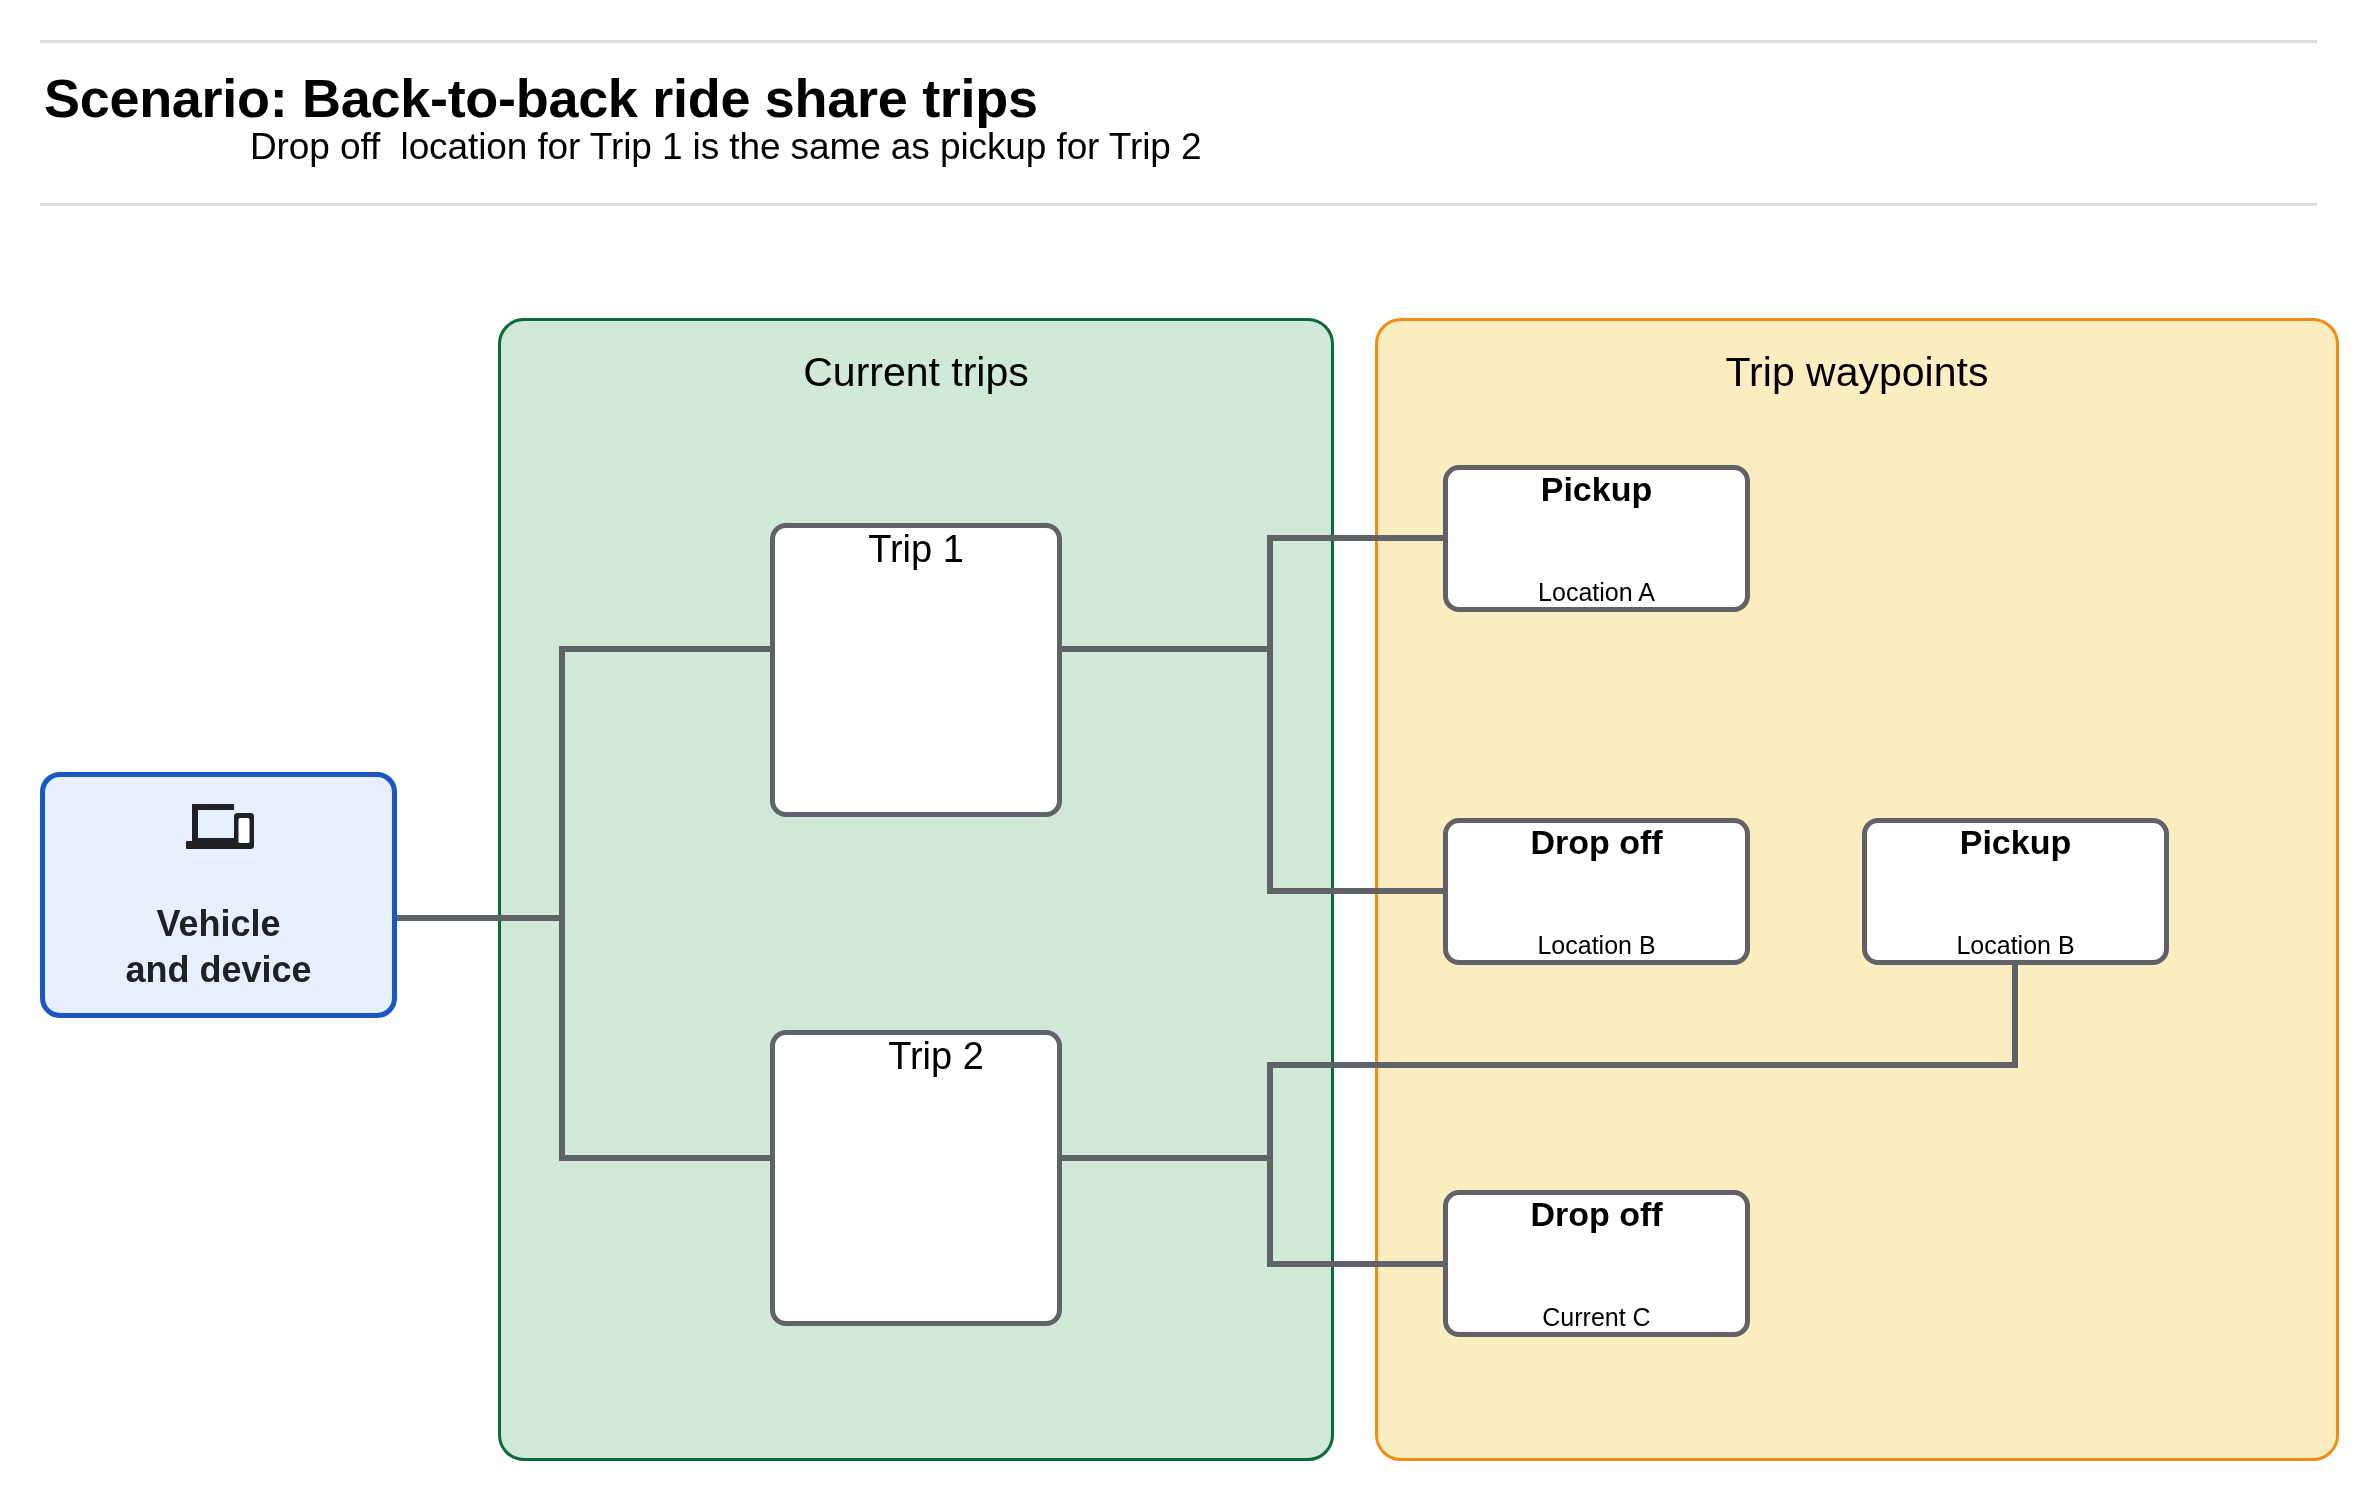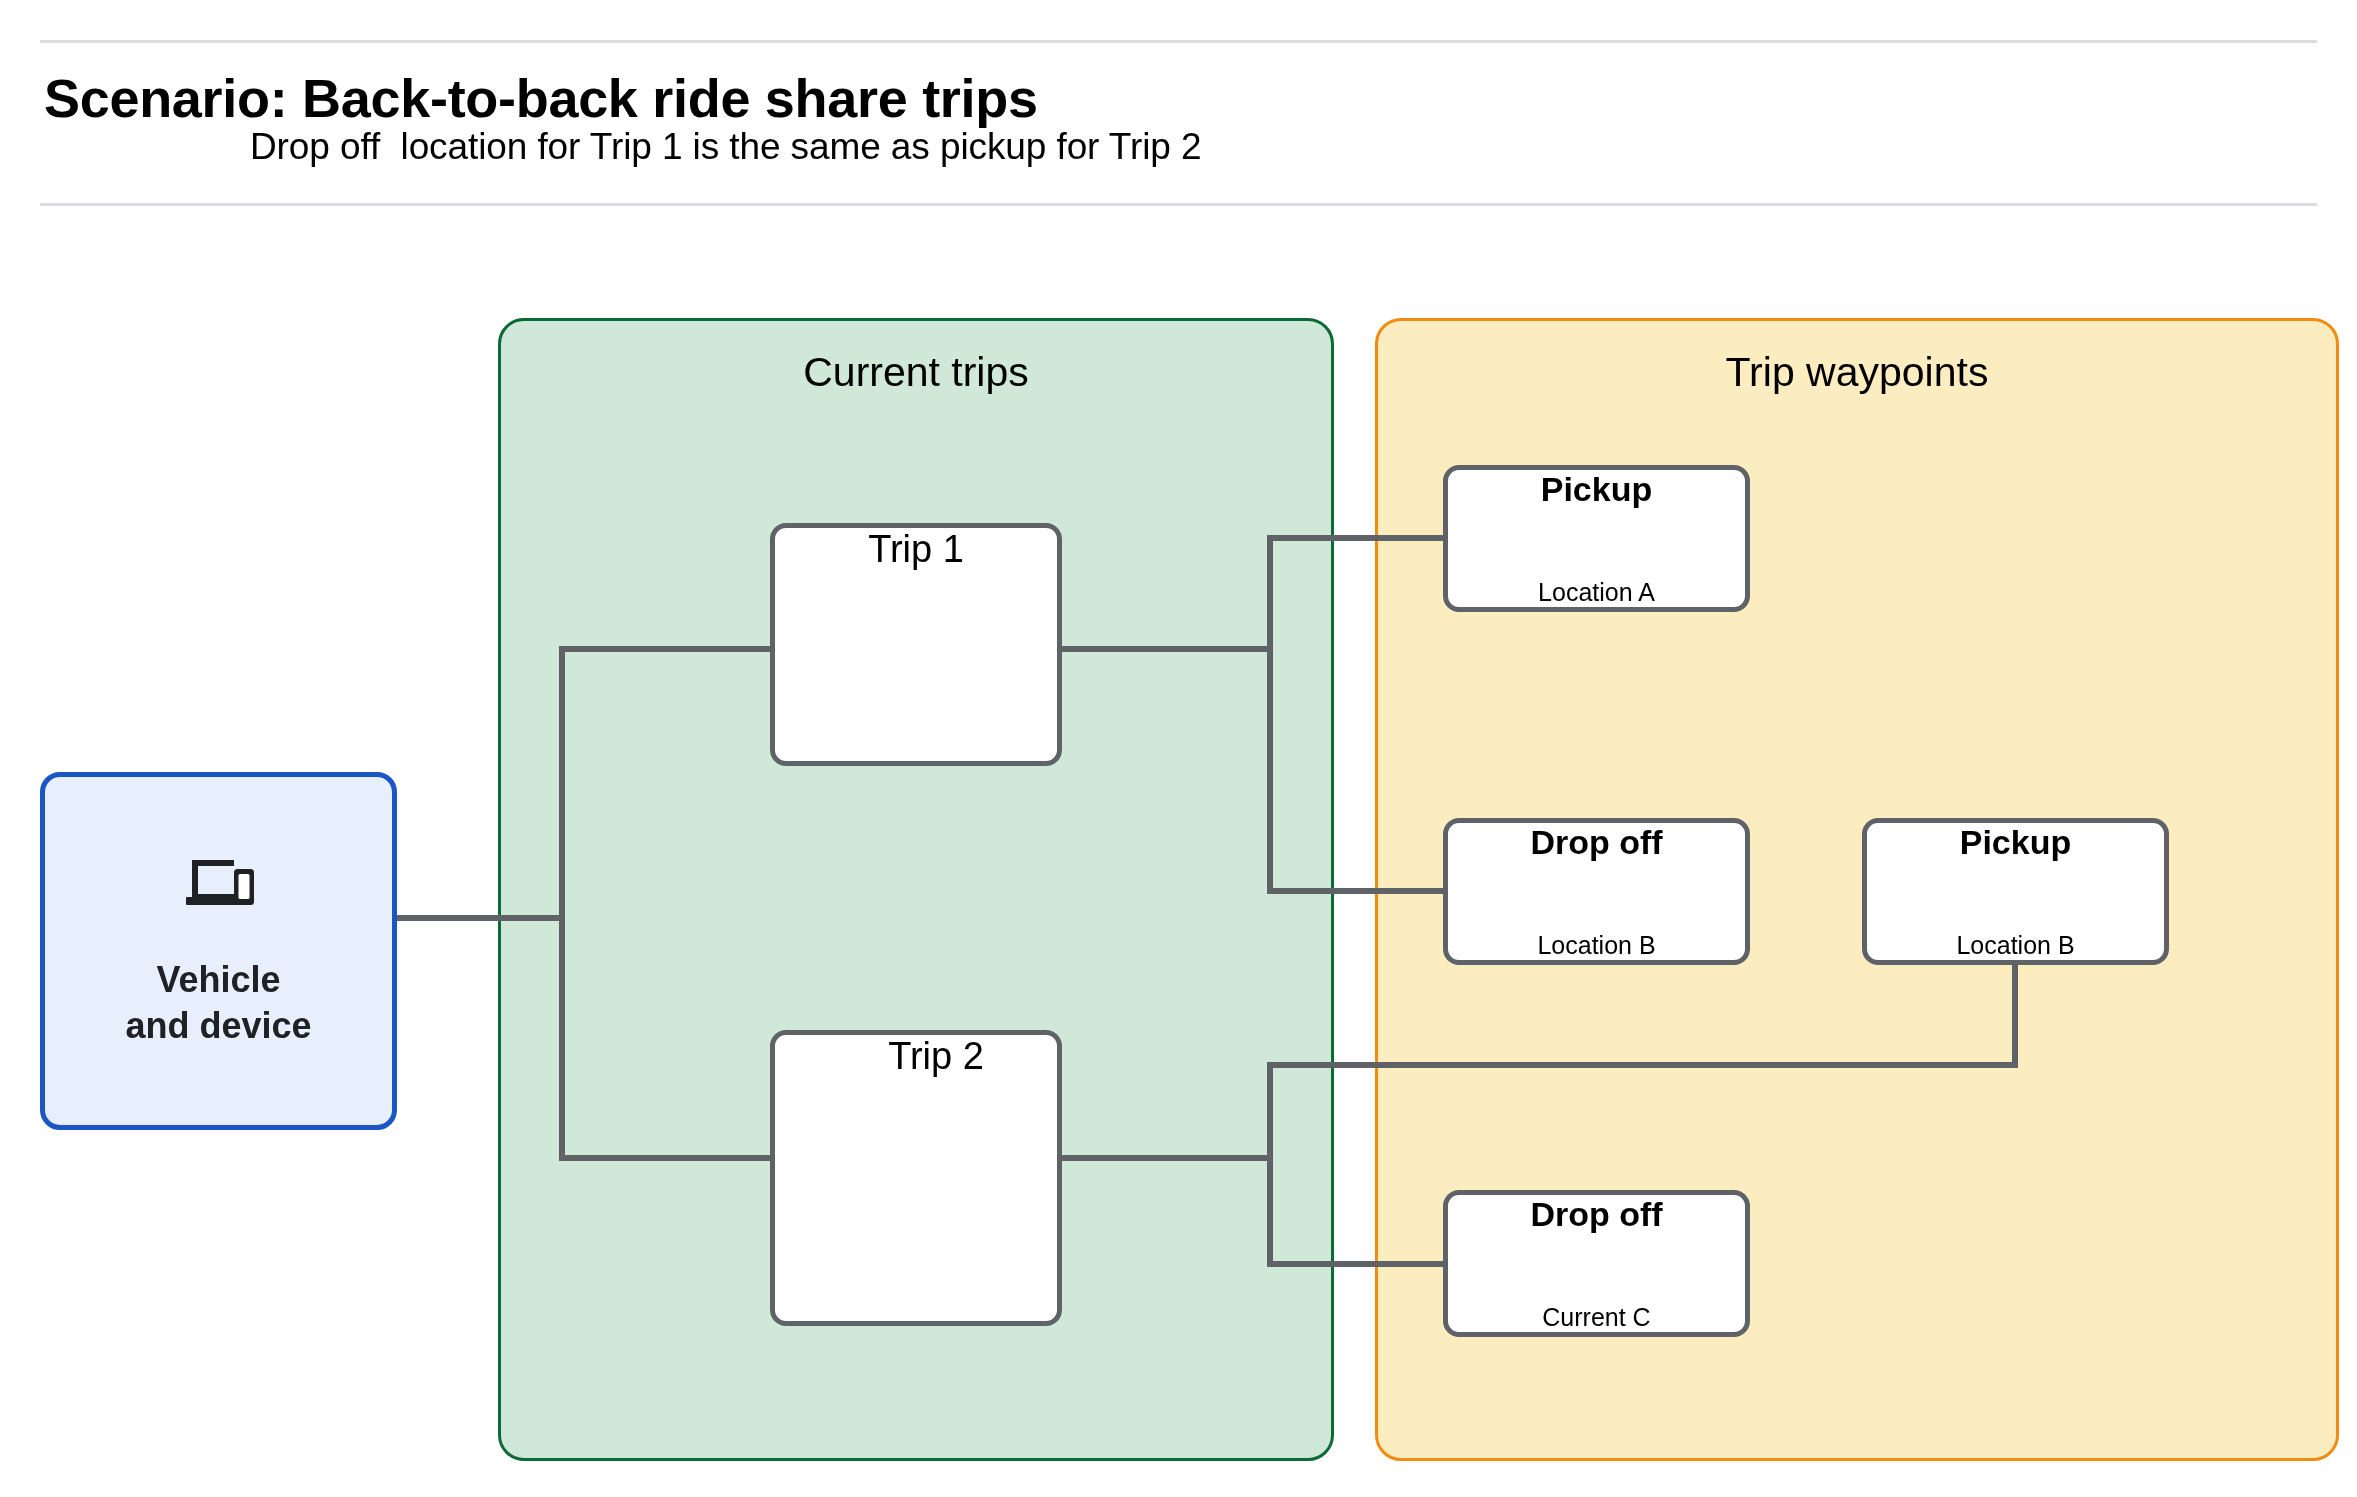--- a/index.html
+++ b/index.html
@@ -128,35 +128,35 @@
   }
   .node-sub {
     font-size: 25px;
     font-weight: normal;
     color: #000000;
     white-space: pre;
     line-height: 1.2;
     margin-top: 4px;
   }
 
-  #node-trip-1 { left: 770px; top: 523px; width: 292px; height: 243px; }
+  #node-trip-1 { left: 770px; top: 523px; width: 292px; height: 294px; }
   #node-trip-2 { left: 770px; top: 1030px; width: 292px; height: 296px; padding-left: 40px; }
 
   #node-pickup-a   { left: 1443px; top: 465px;  width: 307px; height: 147px; }
   #node-dropoff-b  { left: 1443px; top: 818px;  width: 307px; height: 147px; }
   #node-pickup-b   { left: 1862px; top: 818px;  width: 307px; height: 147px; }
   #node-dropoff-c  { left: 1443px; top: 1190px; width: 307px; height: 147px; }
 
   
   #node-vehicle {
     position: absolute;
     left: 40px;
     top: 772px;
     width: 357px;
-    height: 358px;
+    height: 246px;
     box-sizing: border-box;
     background: #e8effc;
     border: 5px solid #1a56c4;
     border-radius: 20px;
     display: flex;
     flex-direction: column;
     align-items: center;
     justify-content: center;
   }
   #devices-icon {

